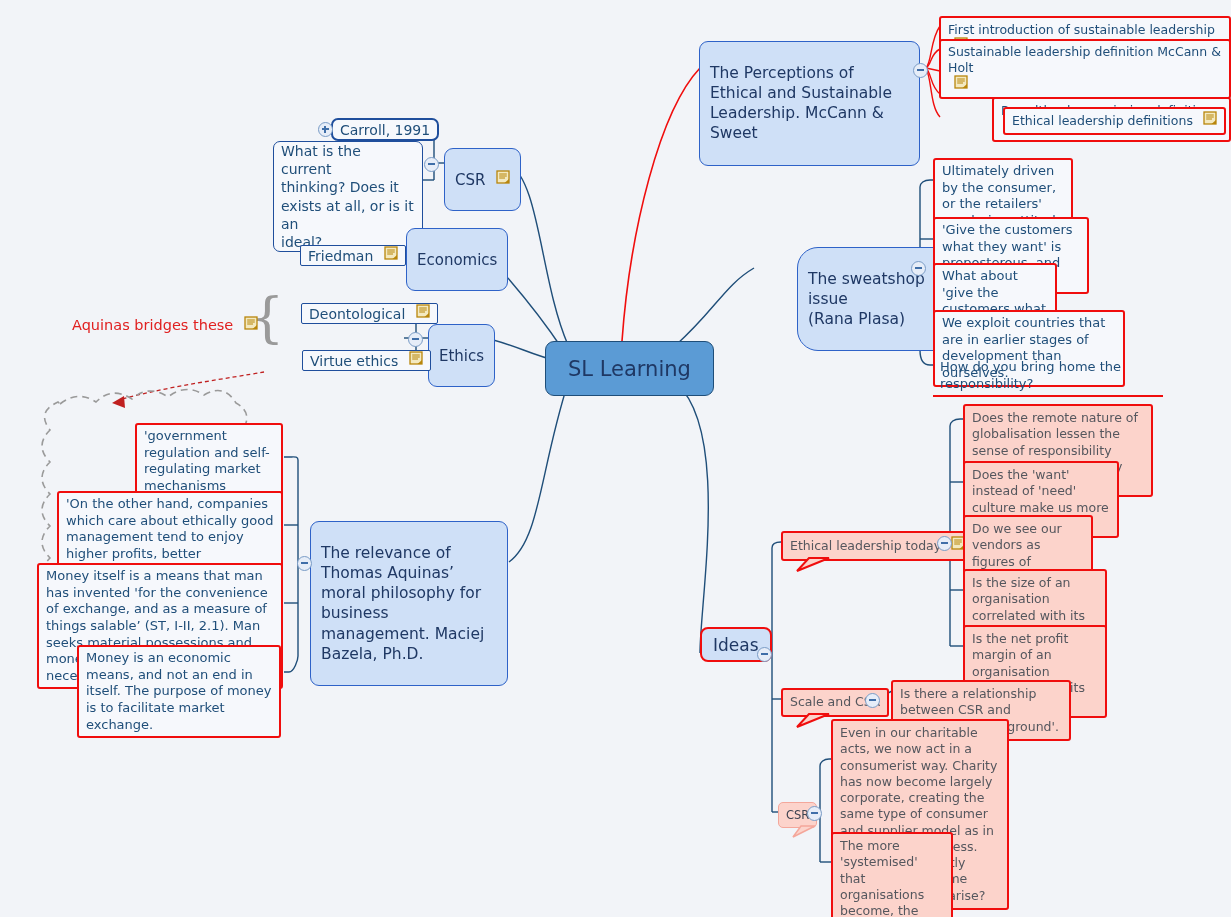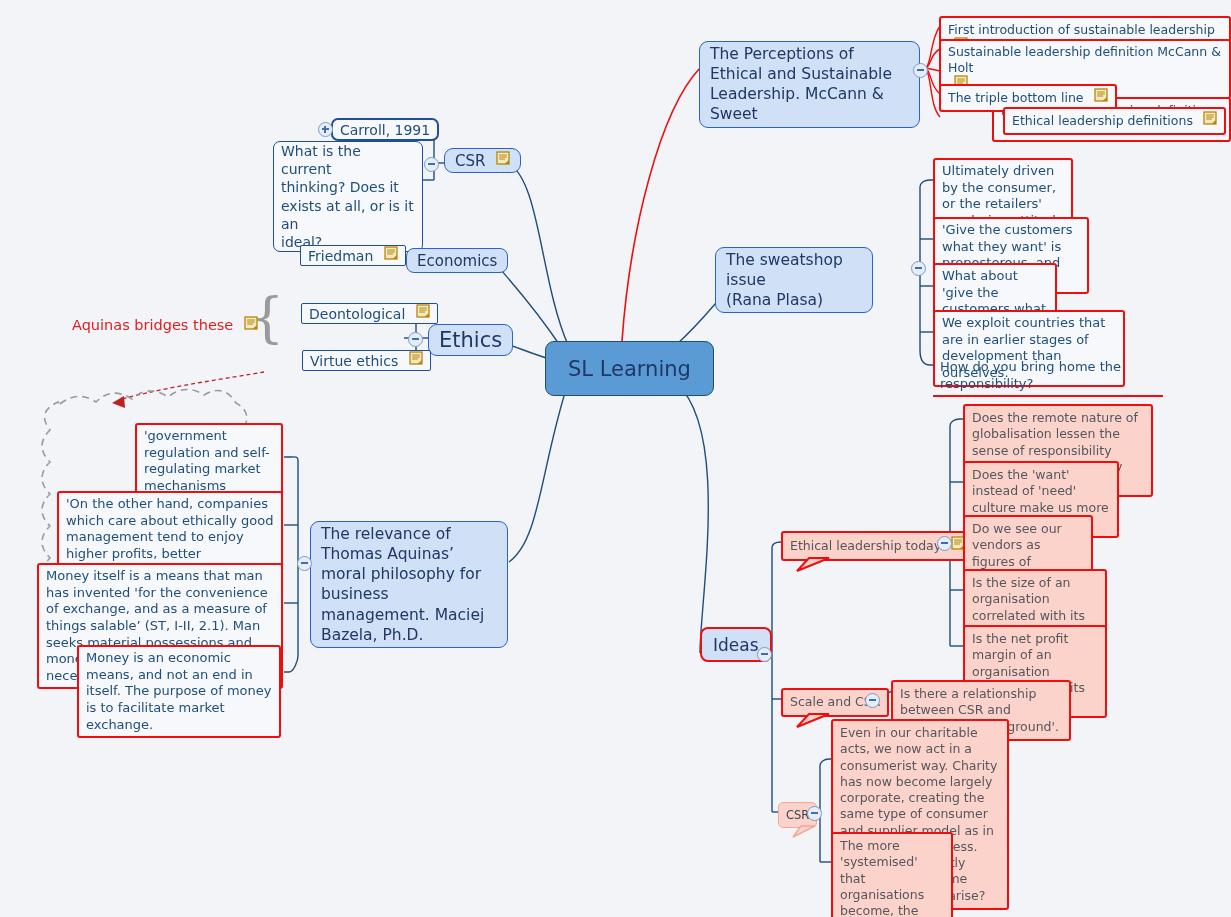--- a/index.html
+++ b/index.html
@@ -20,21 +20,21 @@
   
   .root{
     background:#5b9bd5;border:1.5px solid #1f4e79;border-radius:9px;
     color:#1f3864;font-size:21px;padding:14px 22px;
     box-shadow:0 0 0 0 transparent;
   }
 
   
   .bluefill{
     background:#cfe0f7;border:1.6px solid #2e62c8;border-radius:9px;
-    color:#1f3864;font-size:14.5px;padding:2px 10px;line-height:1.25;
+    color:#1f3864;font-size:14.5px;padding:21px 10px;line-height:1.25;
   }
   .bluefill.big{font-size:15.5px;line-height:1.3;}
 
   
   .blueline{
     background:#f6f8fc;border:1.4px solid #1f4e9c;border-radius:2px;
     color:#1f4e79;font-size:14px;padding:0 7px;line-height:1.3;
   }
   .blueline.thick{border-width:2.2px;border-radius:4px;background:#f6f8fc;}
   .blueline.round{border-radius:7px;}
@@ -251,50 +251,36 @@
           <rect x="1" y="1" width="12" height="12" fill="#f3e9c0" stroke="#b8860b" stroke-width="1.3"></rect>
           <g stroke="#b8860b" stroke-width="1">
             <line x1="3.2" y1="4" x2="10.8" y2="4"></line>
             <line x1="3.2" y1="6" x2="10.8" y2="6"></line>
             <line x1="3.2" y1="8" x2="9" y2="8"></line>
           </g>
           <polygon points="8.5,13 13,13 13,9" fill="#b8860b"></polygon>
         </svg>
   </span>
 </div>
-<div class="node redline small" style="left:939px;top:84px;">
-  <span class="nodetext">The triple bottom line</span>
-  <span class="noteicon">
-    <svg width="14" height="14" viewBox="0 0 14 14">
-          <rect x="1" y="1" width="12" height="12" fill="#f3e9c0" stroke="#b8860b" stroke-width="1.3"></rect>
-          <g stroke="#b8860b" stroke-width="1">
-            <line x1="3.2" y1="4" x2="10.8" y2="4"></line>
-            <line x1="3.2" y1="6" x2="10.8" y2="6"></line>
-            <line x1="3.2" y1="8" x2="9" y2="8"></line>
-          </g>
-          <polygon points="8.5,13 13,13 13,9" fill="#b8860b"></polygon>
-        </svg>
-  </span>
-</div>
 <div class="node redline small" style="left:979px;top:107px;margin-left:24px;">
   <span class="nodetext">Ethical leadership definitions</span>
   <span class="noteicon">
     <svg width="14" height="14" viewBox="0 0 14 14">
           <rect x="1" y="1" width="12" height="12" fill="#f3e9c0" stroke="#b8860b" stroke-width="1.3"></rect>
           <g stroke="#b8860b" stroke-width="1">
             <line x1="3.2" y1="4" x2="10.8" y2="4"></line>
             <line x1="3.2" y1="6" x2="10.8" y2="6"></line>
             <line x1="3.2" y1="8" x2="9" y2="8"></line>
           </g>
           <polygon points="8.5,13 13,13 13,9" fill="#b8860b"></polygon>
         </svg>
   </span>
 </div>
 
-<div class="node bluefill big" style="left:715px;top:247px;width:158px;">
+<div class="node bluefill big" style="left:797px;top:247px;width:158px;border-radius:21px;">
   <span class="nodetext">The sweatshop issue
 (Rana Plasa)</span>
 </div>
 <div class="toggle" style="left:911px;top:261px;"></div>
 
 <div class="node redline" style="left:933px;top:158px;width:140px;">
   <span class="nodetext">Ultimately driven by the consumer, or the retailers' pandering attitude to the consumer.</span>
 </div>
 <div class="node redline" style="left:933px;top:217px;width:156px;">
   <span class="nodetext">'Give the customers what they want' is preposterous, and not sustainable.</span>
@@ -440,41 +426,41 @@
 </div>
 <div class="toggle plus" style="left:318px;top:122px;"></div>
 
 <div class="node blueline round" style="left:273px;top:141px;width:150px;">
   <span class="nodetext">What is the current
 thinking? Does it
 exists at all, or is it an
 ideal?</span>
 </div>
 
-<div class="node bluefill" style="left:406px;top:248px;border-radius:8px;">
+<div class="node bluefill" style="left:406px;top:228px;">
   <span class="nodetext" style="font-size:15px;">Economics</span>
 </div>
 <div class="toggle" style="left:386px;top:250px;"></div>
 <div class="node blueline" style="left:300px;top:245px;text-align:center;">
   <span class="nodetext">Friedman</span>
   <span class="noteicon">
     <svg width="14" height="14" viewBox="0 0 14 14">
           <rect x="1" y="1" width="12" height="12" fill="#f3e9c0" stroke="#b8860b" stroke-width="1.3"></rect>
           <g stroke="#b8860b" stroke-width="1">
             <line x1="3.2" y1="4" x2="10.8" y2="4"></line>
             <line x1="3.2" y1="6" x2="10.8" y2="6"></line>
             <line x1="3.2" y1="8" x2="9" y2="8"></line>
           </g>
           <polygon points="8.5,13 13,13 13,9" fill="#b8860b"></polygon>
         </svg>
   </span>
 </div>
 
 <div class="node bluefill" style="left:428px;top:324px;">
-  <span class="nodetext" style="font-size:21px;">Ethics</span>
+  <span class="nodetext" style="font-size:15px;">Ethics</span>
 </div>
 <div class="toggle" style="left:408px;top:332px;"></div>
 
 <div class="node blueline" style="left:301px;top:303px;">
   <span class="nodetext">Deontological</span>
   <span class="noteicon">
     <svg width="14" height="14" viewBox="0 0 14 14">
           <rect x="1" y="1" width="12" height="12" fill="#f3e9c0" stroke="#b8860b" stroke-width="1.3"></rect>
           <g stroke="#b8860b" stroke-width="1">
             <line x1="3.2" y1="4" x2="10.8" y2="4"></line>

